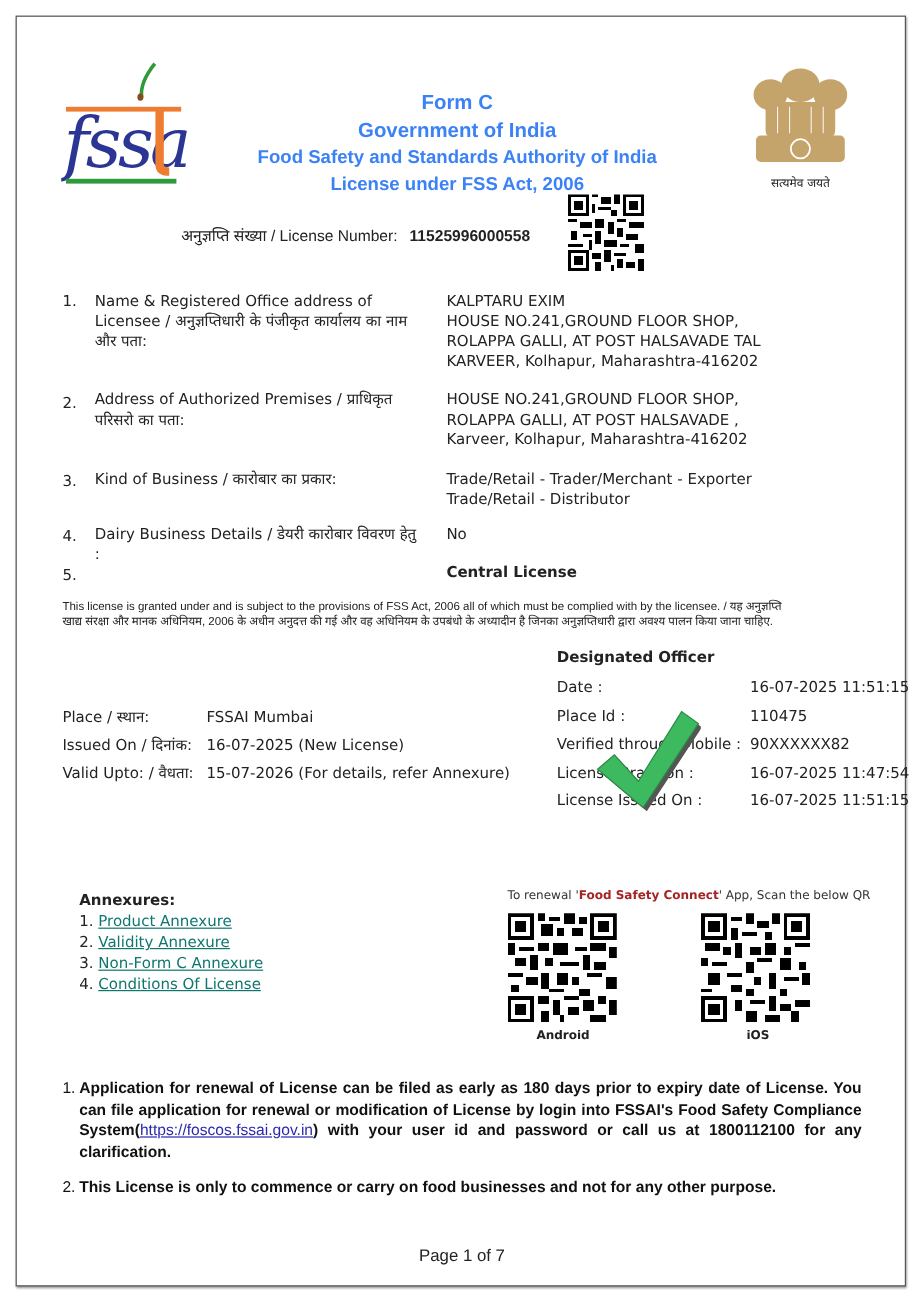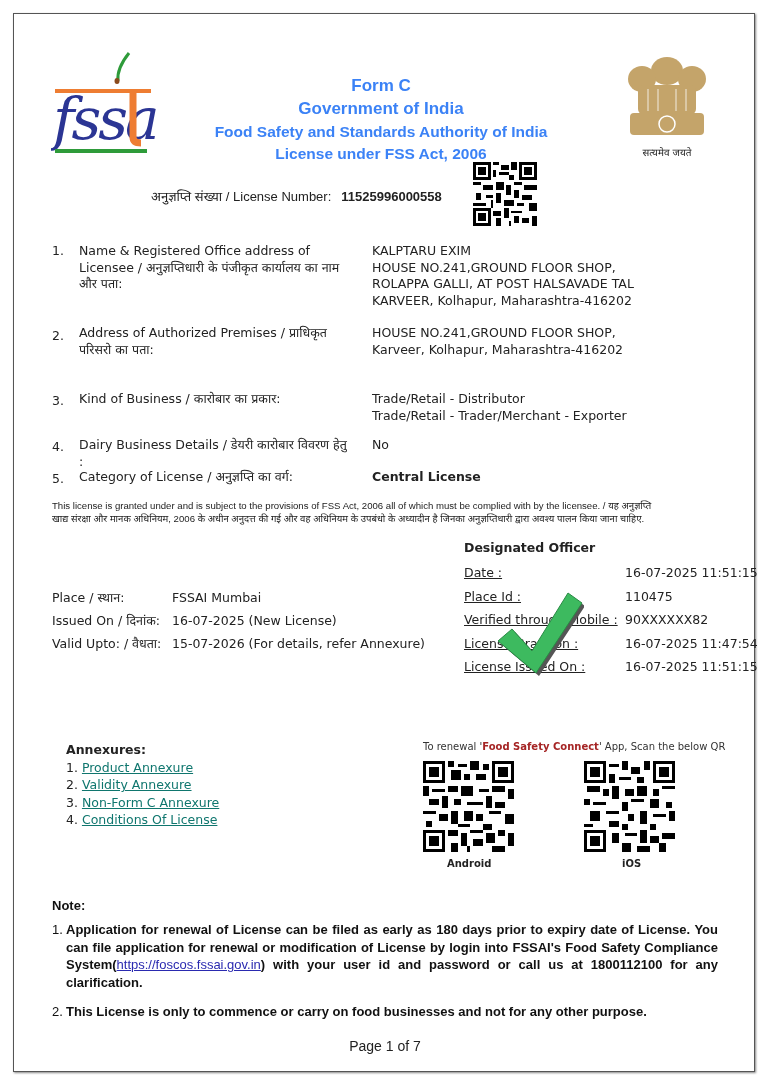--- a/index.html
+++ b/index.html
@@ -30,21 +30,21 @@
 
   .disclaimer { position: absolute; left: 51px; top: 499px; width: 610px; font-family: "Liberation Sans", sans-serif; font-size: 9.6px; line-height: 12.5px; color: #222; }
 
   .place { position: absolute; left: 51px; top: 571px; font-size: 12.5px; line-height: 23px; color: #222; }
   .place .row { display: flex; }
   .place .k { width: 120px; }
 
   .officer { position: absolute; left: 436px; top: 571px; font-size: 12.5px; color: #222; width: 300px; }
   .officer .title { font-weight: bold; line-height: 18px; margin-bottom: 4px; }
   .officer .row { display: flex; line-height: 23.5px; }
-  .officer .k { width: 161px; text-decoration: underline; }
+  .officer .k { width: 161px; }
   .check { position: absolute; left: 493px; top: 588px; width: 90px; height: 90px; }
 
   .annex { position: absolute; left: 65px; top: 740px; font-size: 12.5px; line-height: 17.5px; color: #222; }
   .annex a { color: #0f766e; text-decoration: underline; }
   .annex .title { font-weight: bold; }
 
   .qr-caption { position: absolute; left: 422px; top: 740px; font-size: 10px; color: #333; }
   .qr-caption .app { color: #a52424; font-weight: bold; }
   .qr-a { position: absolute; left: 422px; top: 760px; width: 91px; height: 91px; }
   .qr-i { position: absolute; left: 583px; top: 760px; width: 91px; height: 91px; }
@@ -156,42 +156,42 @@
       <span style="display:block">ROLAPPA GALLI, AT POST HALSAVADE TAL</span>
       <span style="display:block">KARVEER, Kolhapur, Maharashtra-416202</span>
     </span>
   </div>
 
   <div class="item" style="left:38px;top:311px;width:640px;height:50px;">
     <span class="idx" style="top:3px;">2.</span>
     <span class="lbl">Address of Authorized Premises / प्राधिकृत परिसरो का पता:</span>
     <span class="val">
       <span style="display:block">HOUSE NO.241,GROUND FLOOR SHOP,</span>
+      <span style="display:block">ROLAPPA GALLI, AT POST HALSAVADE ,</span>
       <span style="display:block">Karveer, Kolhapur, Maharashtra-416202</span>
     </span>
   </div>
 
   <div class="item" style="left:38px;top:377px;width:640px;height:34px;">
     <span class="idx" style="top:2px;">3.</span>
     <span class="lbl">Kind of Business / कारोबार का प्रकार:</span>
     <span class="val">
+      <span style="display:block">Trade/Retail - Trader/Merchant - Exporter</span>
       <span style="display:block">Trade/Retail - Distributor</span>
-      <span style="display:block">Trade/Retail - Trader/Merchant - Exporter</span>
     </span>
   </div>
 
   <div class="item" style="left:38px;top:423px;width:640px;height:18px;">
     <span class="idx" style="top:2px;">4.</span>
     <span class="lbl">Dairy Business Details / डेयरी कारोबार विवरण हेतु :</span>
     <span class="val">No</span>
   </div>
 
   <div class="item" style="left:38px;top:455px;width:640px;height:18px;">
     <span class="idx" style="top:2px;">5.</span>
-    <span class="lbl">Category of License / अनुज्ञप्ति का वर्ग:</span>
     <span class="val bold">Central License</span>
   </div>
 
   <div class="disclaimer" style="left:38px;top:486px;">This license is granted under and is subject to the provisions of FSS Act, 2006 all of which must be complied with by the licensee. / यह अनुज्ञप्ति खाद्य संरक्षा और मानक अधिनियम, 2006 के अधीन अनुदत्त की गई और वह अधिनियम के उपबंधो के अध्यादीन है जिनका अनुज्ञप्तिधारी द्वारा अवश्य पालन किया जाना चाहिए.</div>
 
   <div class="place" style="left:38px;top:556px;margin-top:16px;">
     <div class="row">
       <span class="k">Place / स्थान:</span>
       <span>FSSAI Mumbai</span>
     </div>
@@ -348,21 +348,20 @@
         <rect x="21" y="24" width="3" height="2"></rect>
       <rect x="25" y="23" width="4" height="2"></rect>
         <rect x="12" y="26" width="3" height="3"></rect>
         <rect x="17" y="27" width="4" height="2"></rect>
         <rect x="24" y="26" width="2" height="3"></rect>
     </g>
   </svg>
   <div class="qr-label" style="left:608px;top:844px;">iOS</div>
 
   <div class="note" style="left:38px;top:884px;">
-    <div class="title">Note:</div>
     <div class="n">
       <span class="i">1.</span>
       <span><span>Application for renewal of License can be filed as early as 180 days prior to expiry date of License. You can file application for renewal or modification of License by login into FSSAI's Food Safety Compliance System(</span><a href="#">https://foscos.fssai.gov.in</a><span>) with your user id and password or call us at 1800112100 for any clarification.</span></span>
     </div>
     <div class="n n2">
       <span class="i">2.</span>
       <span>This License is only to commence or carry on food businesses and not for any other purpose.</span>
     </div>
   </div>
 

